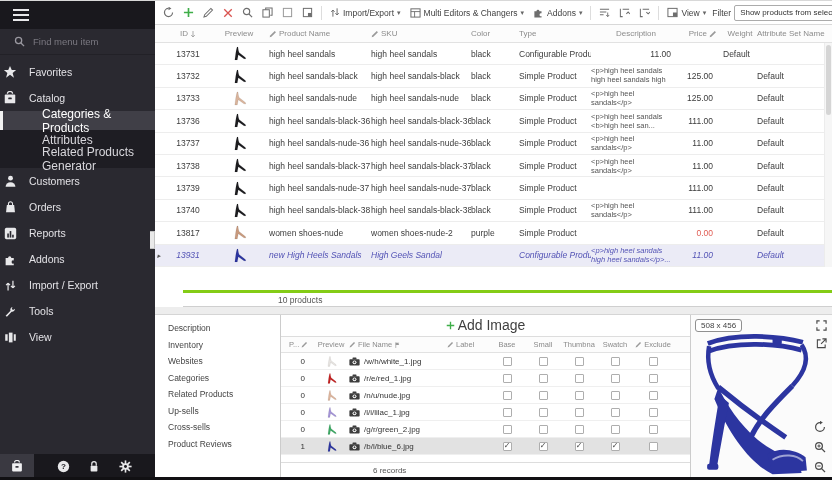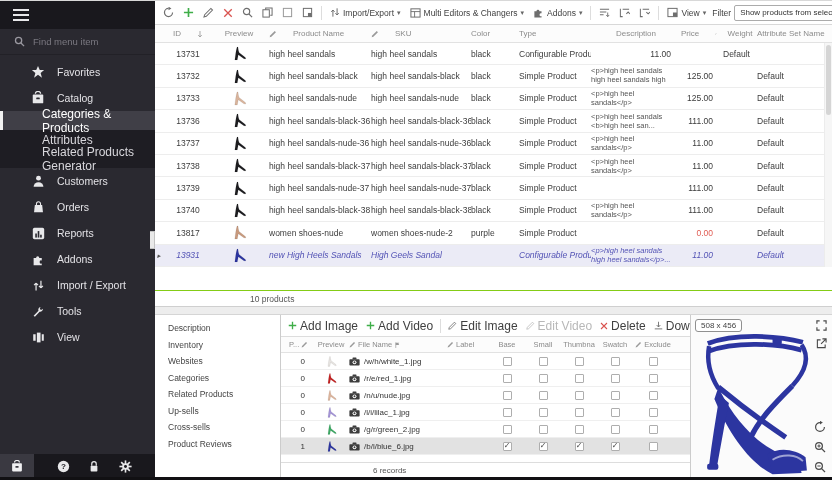--- a/index.html
+++ b/index.html
@@ -5,74 +5,74 @@
   * { margin:0; padding:0; box-sizing:border-box; }
   html,body { width:832px; height:480px; overflow:hidden; background:#fff;
     font-family:"Liberation Sans", sans-serif; }
   .app { position:relative; width:832px; height:480px; display:flex; background:#fff; border-top:1px solid #d8d8d8;}
 
   
   .sidebar { width:155px; height:480px; background:#2a2930; color:#e3e2e6; flex:none; position:relative; }
   .side-top { height:28px; background:#19181d; display:flex; align-items:center; padding-left:13px; }
   .side-search { height:26px; display:flex; align-items:center; gap:8px; padding-left:14px; border-bottom:1px solid #222127; margin-bottom:4px;}
   .side-search .ph { color:#7a7880; font-size:9.5px; }
-  .nav-item { height:26px; display:flex; align-items:center; gap:11px; padding-left:2px; font-size:10.5px; cursor:default;margin-left:28px;}
+  .nav-item { height:26px; display:flex; align-items:center; gap:11px; padding-left:2px; font-size:10.5px; cursor:default;}
   .nav-item .ic, .sub-item .ic { width:16px; display:flex; justify-content:center; flex:none;}
   .subnav { background:#1e1d23; }
   .sub-item { height:19px; display:flex; align-items:center; padding-left:42px; font-size:12px; color:#d8d7dc; position:relative;}
   .sub-item.selected { background:#403f47; color:#fff; }
   .sub-item.selected::before { content:""; position:absolute; left:0; top:0; bottom:0; width:3px; background:#f2f2f2; }
   .side-footer { position:absolute; left:0; right:0; bottom:3px; height:24px; background:#19181d; display:flex; align-items:stretch;}
   .foot-cell { width:34px; display:flex; align-items:center; justify-content:center; }
   .foot-cell.active { background:#3a3941; }
   .foot-rest { flex:1; display:flex; align-items:center; justify-content:space-around; padding:0 14px;}
   .bottom-strip { position:absolute; left:0; right:0; bottom:0; height:3px; background:#111013; z-index:9;}
 
   
   .main { flex:1; display:flex; flex-direction:column; min-width:0; position:relative;}
   .ptoolbar { height:24px; border-bottom:1px solid #d8d8d8; display:flex; align-items:center; gap:3px; padding:0 5px; font-size:8.5px; color:#3f3f3f; white-space:nowrap; overflow:hidden;}
   .tbtn { display:flex; align-items:center; gap:3px; padding:2px 3px; border-radius:2px; cursor:default;}
   .sep { width:1px; height:14px; background:#ddd; margin:0 2px; flex:none;}
   .caret { font-size:7px; color:#666; }
   .filter-select { height:16px; border:1px solid #ababab; border-radius:2px; display:flex; align-items:center; gap:4px; padding:0 5px; font-size:8px; color:#333; min-width:152px; justify-content:space-between; background:#fff;}
 
   .phead { height:18px; display:grid; grid-template-columns:12px 42px 60px 102px 100px 48px 72px 90px 42px 34px 1fr; align-items:center; background:#fcfcfc; border-bottom:1px solid #e2e2e2; font-size:8px; color:#8b8b8b; }
-  .phead .h { display:flex; align-items:center; gap:16px; overflow:hidden; white-space:nowrap;}
+  .phead .h { display:flex; align-items:center; gap:2px; overflow:hidden; white-space:nowrap;}
   .prows { height:224px; overflow:hidden; position:relative;}
   .prow { height:22.4px; display:grid; grid-template-columns:12px 42px 60px 102px 100px 48px 72px 90px 42px 34px 1fr; align-items:center; border-bottom:1px solid #ededed; font-size:8.5px; color:#3c3c3c;}
   .prow.selected { background:#ebebf6;font-style:italic; }
   .prow.selected .c { color:#5353b5; }
   .c { overflow:hidden; white-space:nowrap; }
   .c.id { text-align:center; }
   .c.prev { display:flex; justify-content:center; align-items:center;}
   .c.prev svg { height:17px; }
   .c.prev.tall svg { height:21px; }
   .c.desc { font-size:7.5px; white-space:normal; line-height:1.2; max-height:20px; color:#555; padding-right:4px;}
   .prow.selected .c.desc{color:#5353b5;}
   .c.price { text-align:right; padding-right:10px; }
   .c.price.red { color:#e05b52; }
   .c.weight { text-align:center; }
   .h.hid { justify-content:center;} .h.hprev{justify-content:center;} .h.hdesc{justify-content:center;} .h.hprice{justify-content:flex-end; padding-right:6px;} .h.hweight{justify-content:center;}
   .expander { visibility:hidden; font-size:7px; color:#555; line-height:1; padding-left:2px;}
   .expander.show { visibility:visible; }
   .vscroll { position:absolute; right:0; top:0; width:8px; height:224px; background:#f6f6f6; border-left:1px solid #ececec;}
   .vscroll .thumb { position:absolute; top:2px; left:1px; width:5px; height:70px; background:#d5d5d5; border-radius:3px;}
   .table-fill { height:23px; }
-  .status-bar { height:17px; border-top:1px solid #84cc16; border-bottom:1px solid #cfcfcf; display:flex; align-items:center; padding-left:95px; font-size:8.5px; color:#555;}
+  .status-bar { height:17px; border-top:3px solid #84cc16; border-bottom:1px solid #cfcfcf; display:flex; align-items:center; padding-left:95px; font-size:8.5px; color:#555;margin-left:28px;}
   .splitter { height:8px; background:#ededed; border-bottom:1px solid #d5d5d5;}
   .collapse-handle { position:absolute; left:-5px; top:230px; width:5px; height:18px; background:#e9e9e9; border:1px solid #c2c2c2; border-left:none; z-index:5;}
 
   
   .bottom { height:163px; display:flex; min-height:0;}
   .tabs-panel { width:126px; border-right:1px solid #ccc; padding-top:5px; flex:none;}
   .tab { height:16.5px; display:flex; align-items:center; padding-left:13px; font-size:8.5px; color:#444; position:relative; cursor:default;}
   .tab.selected { font-weight:bold; color:#1d1d1d;}
   .tab.selected::before { content:""; position:absolute; left:2px; top:1px; bottom:1px; width:3px; background:#3b3b3b;}
   .images-panel { flex:1; min-width:0; display:flex; flex-direction:column;}
-  .itoolbar { height:22px; border-bottom:1px solid #ddd; display:flex; align-items:center; gap:2px; padding:0 4px; font-size:12px; color:#3f3f3f; white-space:nowrap; overflow:hidden;}
+  .itoolbar { height:22px; border-bottom:1px solid #ddd; display:flex; align-items:center; gap:2px; padding:0 4px; font-size:14px; color:#3f3f3f; white-space:nowrap; overflow:hidden;flex-direction:column;}
   .tbtn.disabled { color:#b8b8b8; }
   .ihead { height:16px; display:grid; grid-template-columns:8px 24px 36px 98px 42px 36px 36px 36px 36px 40px 1fr; align-items:center; background:#fcfcfc; border-bottom:1px solid #e2e2e2; font-size:7.5px; color:#8b8b8b;}
   .ihead .h{display:flex;align-items:center;gap:2px;overflow:hidden;white-space:nowrap;}
   .ihead .cen{justify-content:center;}
   .irow { height:17px; display:grid; grid-template-columns:8px 24px 36px 98px 42px 36px 36px 36px 36px 40px 1fr; align-items:center; border-bottom:1px solid #efefef; font-size:8px; color:#333;}
   .irow.selected { background:#e2e2e2; }
   .irow .pos { text-align:right; padding-right:8px;}
   .irow .iprev { display:flex; justify-content:center;}
   .irow .iprev svg { height:13px; }
   .irow .file { display:flex; align-items:center; gap:4px; overflow:hidden; white-space:nowrap;}

